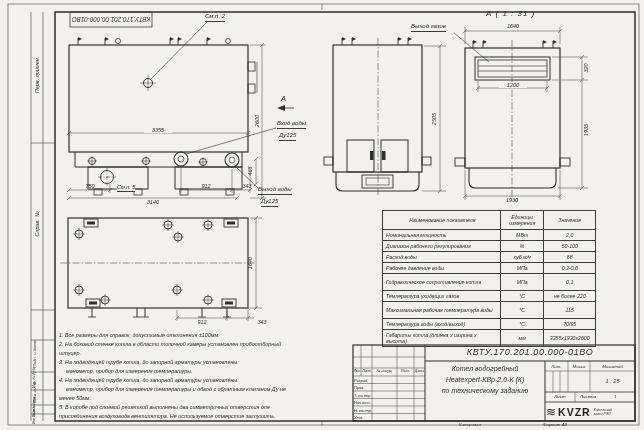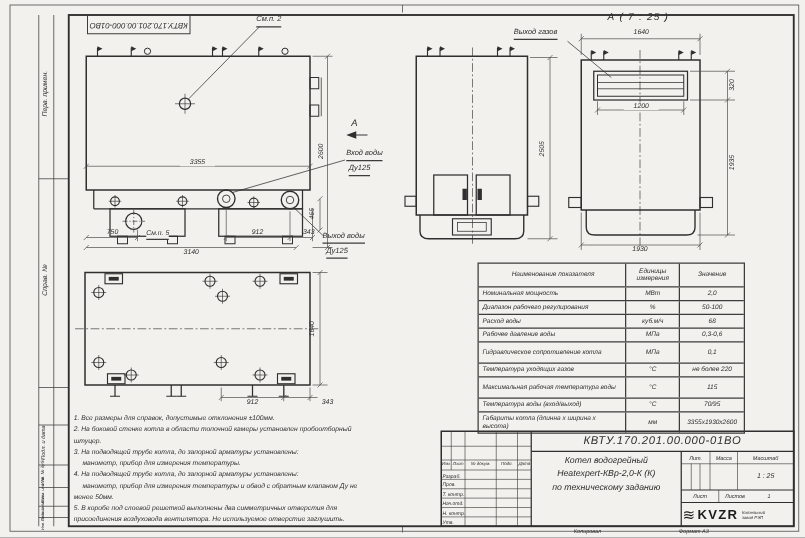--- a/index.html
+++ b/index.html
@@ -366,21 +366,21 @@
 <div class="lbl rot c" style="left:28px;top:411px;width:18px;font-size:3.2px;">Инв. № подл.</div>
 
 <div class="lbl call ul" style="left:205px;top:13px;">См.п. 2</div>
 <div class="lbl" style="left:281px;top:95px;font-size:7.5px;">А</div>
 <div class="lbl call ul" style="left:277px;top:120px;">Вход воды</div>
 <div class="lbl call ul" style="left:279px;top:132px;">Ду125</div>
 <div class="lbl call ul" style="left:258px;top:186px;">Выход воды</div>
 <div class="lbl call ul" style="left:261px;top:198px;">Ду125</div>
 <div class="lbl ul" style="left:117px;top:184px;background:#f2f1ed;">См.п. 5</div>
 <div class="lbl call ul" style="left:411px;top:23px;">Выход газов</div>
-<div class="lbl big" style="left:486px;top:10px;">А ( 7 : 25 )</div>
+<div class="lbl big" style="left:486px;top:10px;">А ( 1 : 31 )</div>
 
 <div class="lbl c bgp" style="left:144px;top:127px;width:28px;">3355</div>
 <div class="lbl rot c" style="left:243px;top:117px;width:30px;">2600</div>
 <div class="lbl c" style="left:79px;top:183px;width:22px;">750</div>
 <div class="lbl c" style="left:195px;top:183px;width:22px;">912</div>
 <div class="lbl c" style="left:236px;top:183px;width:22px;">343</div>
 <div class="lbl c" style="left:141px;top:199px;width:24px;">3140</div>
 <div class="lbl rot c" style="left:236px;top:167px;width:30px;">465</div>
 <div class="lbl rot c" style="left:236px;top:259px;width:30px;">1640</div>
 <div class="lbl c" style="left:191px;top:319px;width:22px;">912</div>

